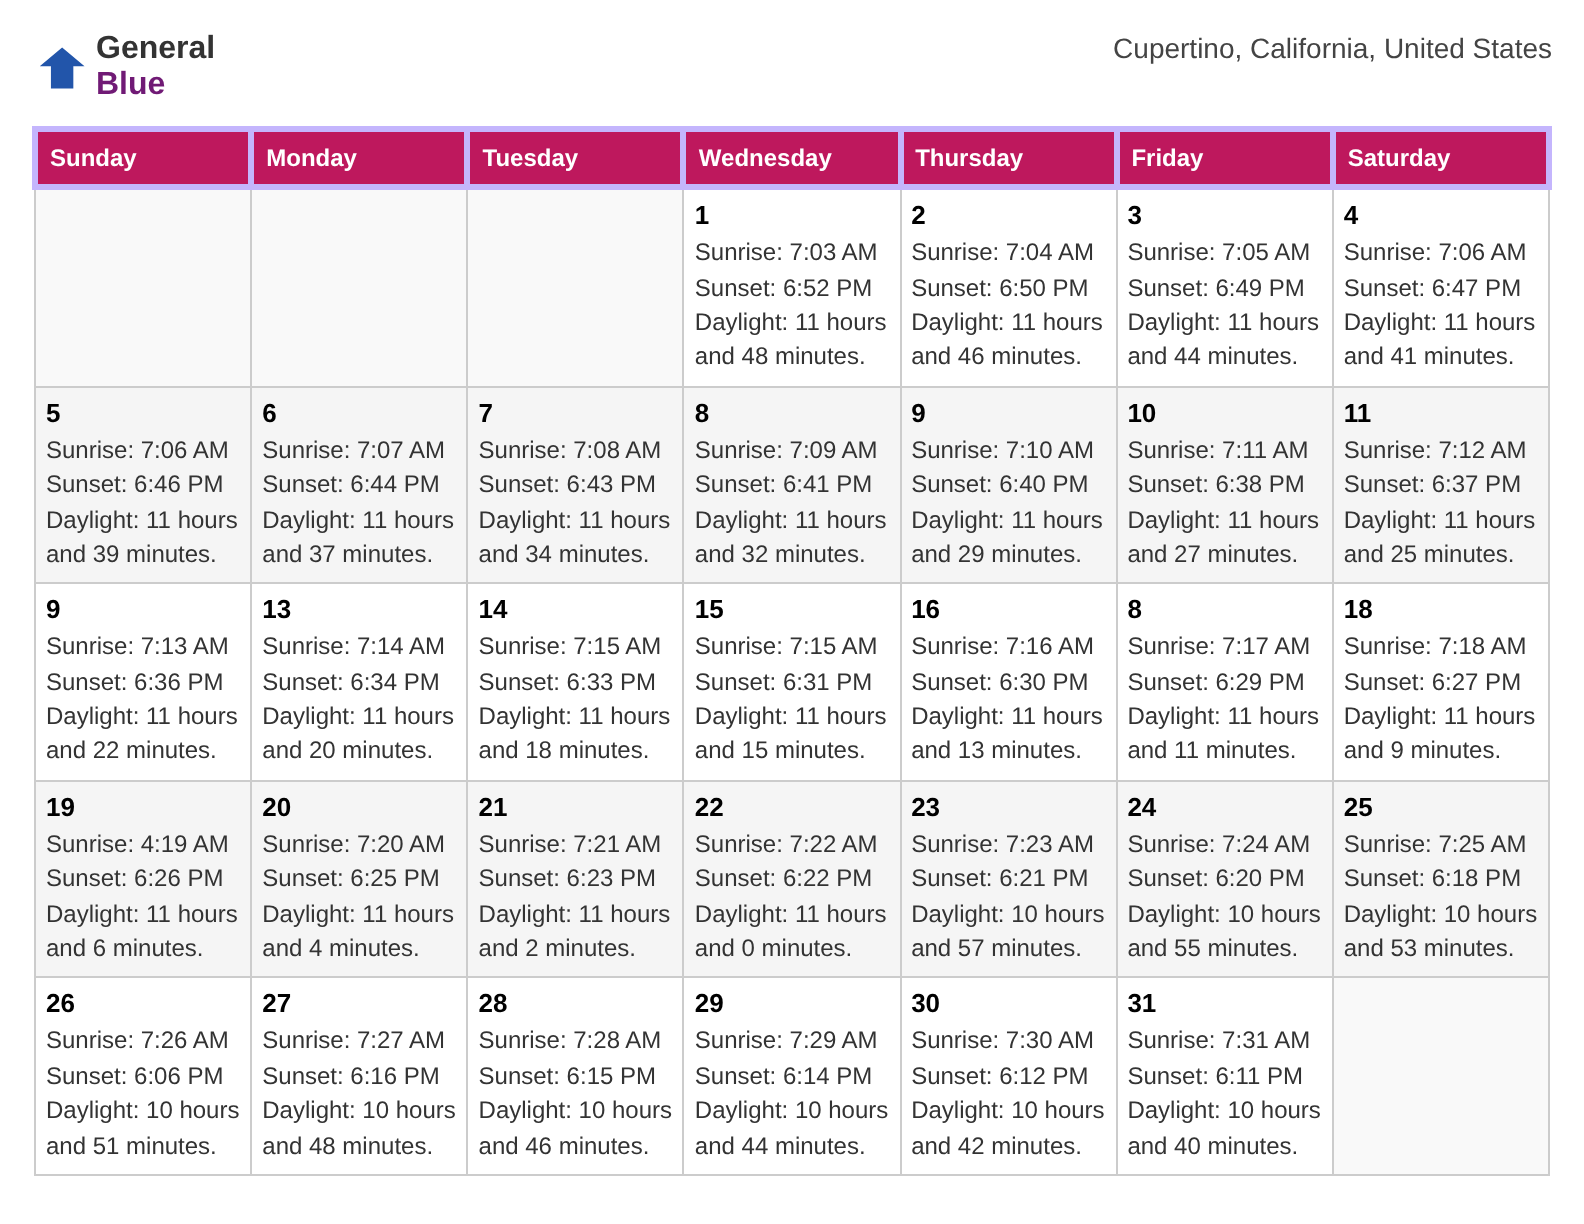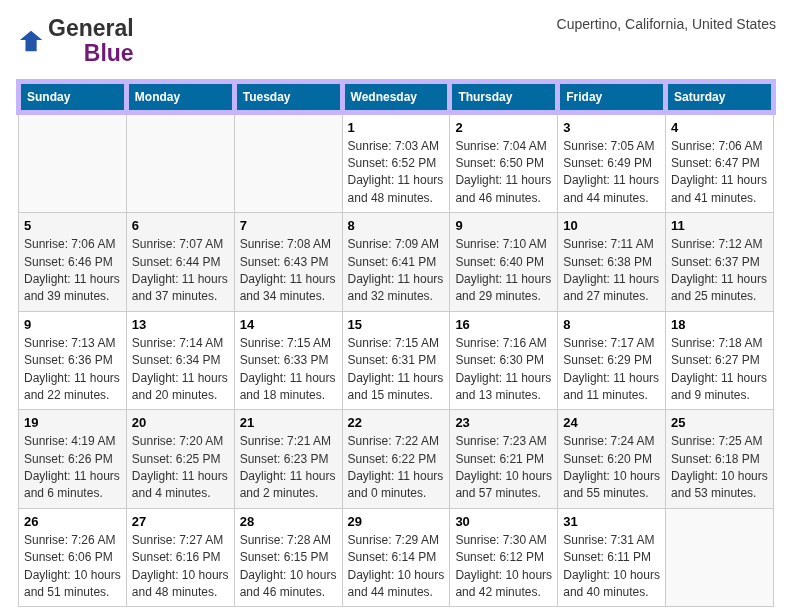--- a/index.html
+++ b/index.html
@@ -15,24 +15,23 @@
       justify-content: space-between;
       align-items: flex-start;
       margin-bottom: 12px;
     }
     .logo {
       display: flex;
       align-items: center;
       gap: 2px;
     }
     .logo-text {
-      font-size: 23px;
+      font-size: 16px;
       font-weight: bold;
       line-height: 1.1;
-      text-align: right;
     }
     .logo-general { color: #333; }
     .logo-blue { color: #701a75; }
     .logo-icon {
       width: 28px;
       height: 28px;
       margin-left: 2px;
     }
     .title-block {
       text-align: right;
@@ -45,27 +44,27 @@
     .subtitle {
       font-size: 14px;
       color: #444;
     }
     table {
       width: 100%;
       border-collapse: collapse;
       font-size: 11px;
     }
     thead tr th {
-      background-color: #0369a1;
+      background-color: #be185d;
       color: #fff;
       text-align: left;
       padding: 6px 6px;
       font-size: 12px;
       font-weight: bold;
-      border: 5px solid #c4b5fd;
+      border: 3px solid #c4b5fd;
     }
     tbody tr td {
       border: 1px solid #ccc;
       vertical-align: top;
       padding: 5px 5px;
       width: 107px;
       min-height: 80px;
       background: #fff;
     }
     tbody tr:nth-child(even) td {

